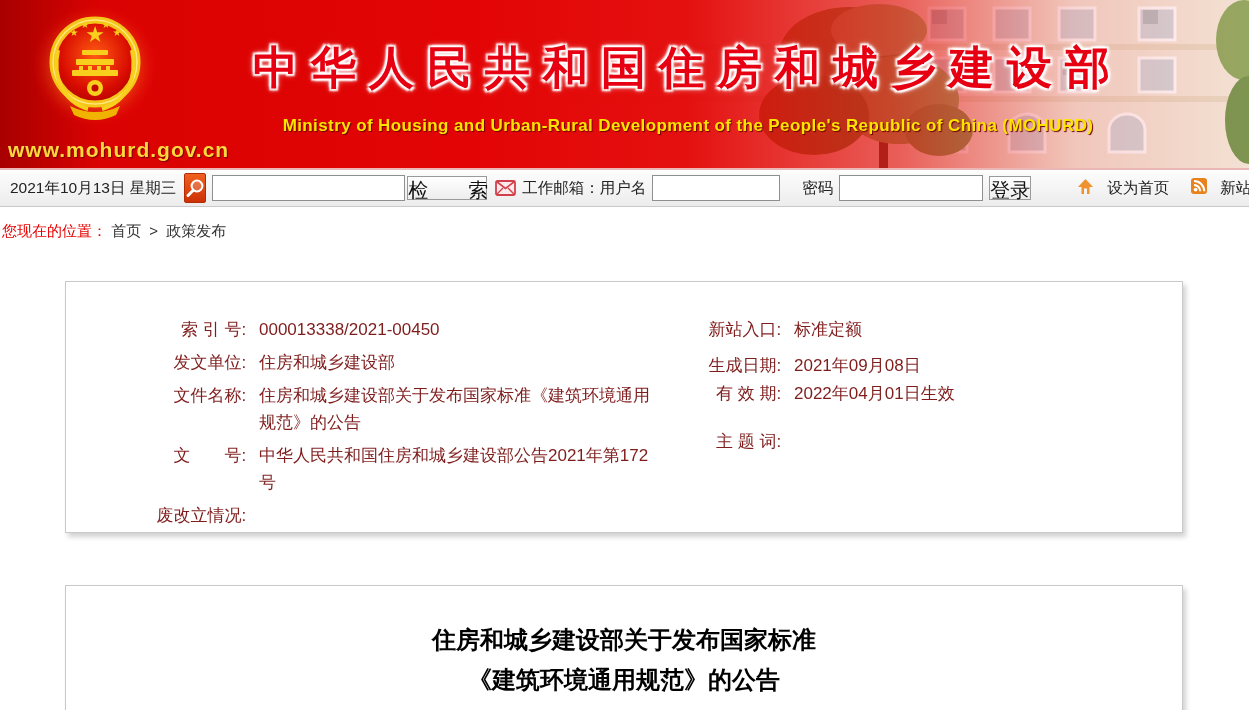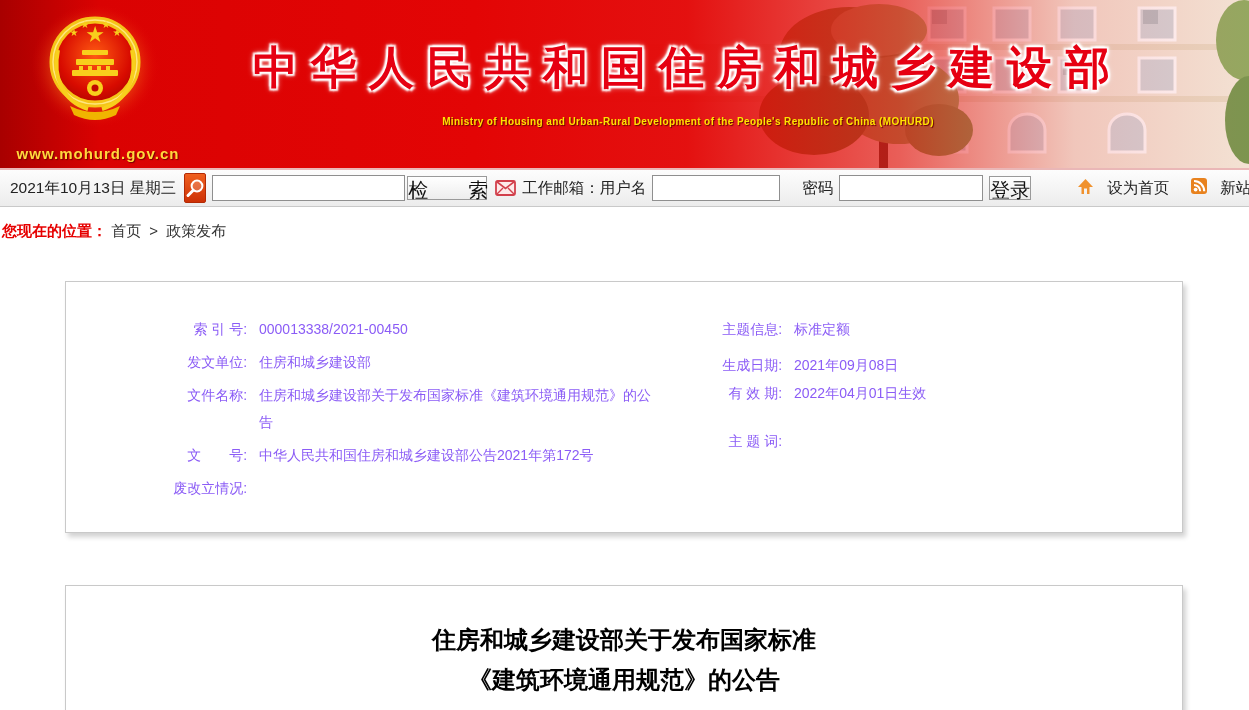--- a/index.html
+++ b/index.html
@@ -10,28 +10,28 @@
   .header { position:relative; width:1249px; height:170px; background:#f3e8d8; overflow:hidden; }
   .header .photo { position:absolute; right:0; top:0; width:700px; height:170px; }
   .header .red-overlay { position:absolute; inset:0;
       background:linear-gradient(90deg,
         #a80000 0%, #da0202 8%, #e30505 38%, rgba(227,5,5,0.95) 55%,
         rgba(227,10,10,0.62) 72%, rgba(236,120,120,0.30) 86%, rgba(243,170,170,0.10) 100%);
       border-bottom:2px solid #eab7b7; }
   .logo-block { position:absolute; left:0; top:0; width:190px; height:170px; z-index:3; }
   .logo-block svg.emblem { position:absolute; left:30px; top:4px; }
   .site-url { position:absolute; left:8px; bottom:8px; width:180px; text-align:center;
-      color:#ffd83d; font-weight:bold; font-size:15px; letter-spacing:1px;
+      color:#ffd83d; font-weight:bold; font-size:21px; letter-spacing:1px;
       text-shadow:1px 1px 1px #7a0000; }
   .title-block { position:absolute; left:188px; top:0; z-index:3; width:1000px; }
   .site-title { font-size:45px; font-weight:bold; color:#e60012; letter-spacing:13px;
       white-space:nowrap; margin-top:38px; text-align:center;
       text-shadow:-2px -2px 2px #fff, 2px -2px 2px #fff, -2px 2px 2px #fff, 2px 2px 2px #fff, 0 0 7px #fff; }
   .site-subtitle { margin-top:18px; text-align:center; color:#ffe400; font-weight:bold;
-      font-size:10px; letter-spacing:0.4px; text-shadow:1px 1px 1px #6d0000; white-space:nowrap; }
+      font-size:17px; letter-spacing:0.4px; text-shadow:1px 1px 1px #6d0000; white-space:nowrap; }
 
   
   .toolbar { display:flex; align-items:center; height:37px; padding:0 6px;
       background:linear-gradient(#fdfdfd,#ececec); border-bottom:1px solid #c9c9c9;
       font-size:15.5px; color:#222; white-space:nowrap; }
   .toolbar .date { margin:0 8px 0 4px; }
   .search-icon-btn { width:30px; height:30px; border:1px solid #b32a05; border-radius:2px;
       background:linear-gradient(#f0601f,#cd3106); cursor:pointer; display:flex;
       align-items:center; justify-content:center; margin-right:6px; }
   .toolbar input { height:26px; border:1px solid #8f8f8f; background:#fff; padding:0 5px;
@@ -44,29 +44,29 @@
   .user-input { width:128px; margin-left:6px; }
   .pwd-label { margin-left:22px; }
   .pwd-input { width:144px; margin-left:6px; }
   .login-btn { width:52px; margin-left:6px; }
   .quicklinks { display:flex; margin-left:32px;gap:8px; }
   .quicklinks a { color:#222; text-decoration:none; cursor:pointer; }
   .quicklinks .ico { display:inline-flex; margin:0 5px 0 14px; }
 
   
   .breadcrumb { padding:15px 2px 12px 2px; font-size:15px; color:#333; }
-  .crumb-label { color:#e60000; font-weight:bold; }
+  .crumb-label { color:#e60000; font-weight:normal; }
   .breadcrumb a { color:#333; text-decoration:none; cursor:pointer; }
   .crumb-sep { margin:0 4px; }
 
   
   .box { width:1118px; margin-left:65px; background:#fff; border:1px solid #c9c9c9;
       box-shadow:3px 4px 5px rgba(0,0,0,0.18); }
   .info-box { margin-top:28px; height:252px; padding-top:34px; display:flex; }
-  .info-col { font-size:14px; color:#8b5cf6; line-height:27px; }
+  .info-col { font-size:17px; color:#7f1d1d; line-height:27px; }
   .info-col.left  { width:590px; }
   .info-col.right { flex:1; }
   .info-row { display:flex; margin-bottom:6px; }
   .info-row .lbl { white-space:pre; text-align:right; flex:0 0 185px; }
   .info-col.right .info-row .lbl { flex:0 0 130px; }
   .info-row .val { flex:1; padding-left:8px; max-width:400px; }
   .gap-a { margin-bottom:9px; } .gap-b { margin-bottom:1px; } .gap-c { margin-bottom:21px; }
 
   .announce-box { margin-top:52px; height:200px; padding-top:34px; }
   .announce-title { text-align:center; font-size:24px; font-weight:bold; color:#000;
@@ -231,21 +231,21 @@
       <span class="lbl">文　　号: </span>
       <span class="val">中华人民共和国住房和城乡建设部公告2021年第172号</span>
     </div>
     <div class="info-row">
       <span class="lbl">废改立情况: </span>
       <span class="val"></span>
     </div>
   </div>
   <div class="info-col right">
     <div class="info-row gap-a">
-      <span class="lbl">主题信息: </span>
+      <span class="lbl">新站入口: </span>
       <span class="val">标准定额</span>
     </div>
     <div class="info-row gap-b">
       <span class="lbl">生成日期: </span>
       <span class="val">2021年09月08日</span>
     </div>
     <div class="info-row gap-c">
       <span class="lbl">有 效 期: </span>
       <span class="val">2022年04月01日生效</span>
     </div>

